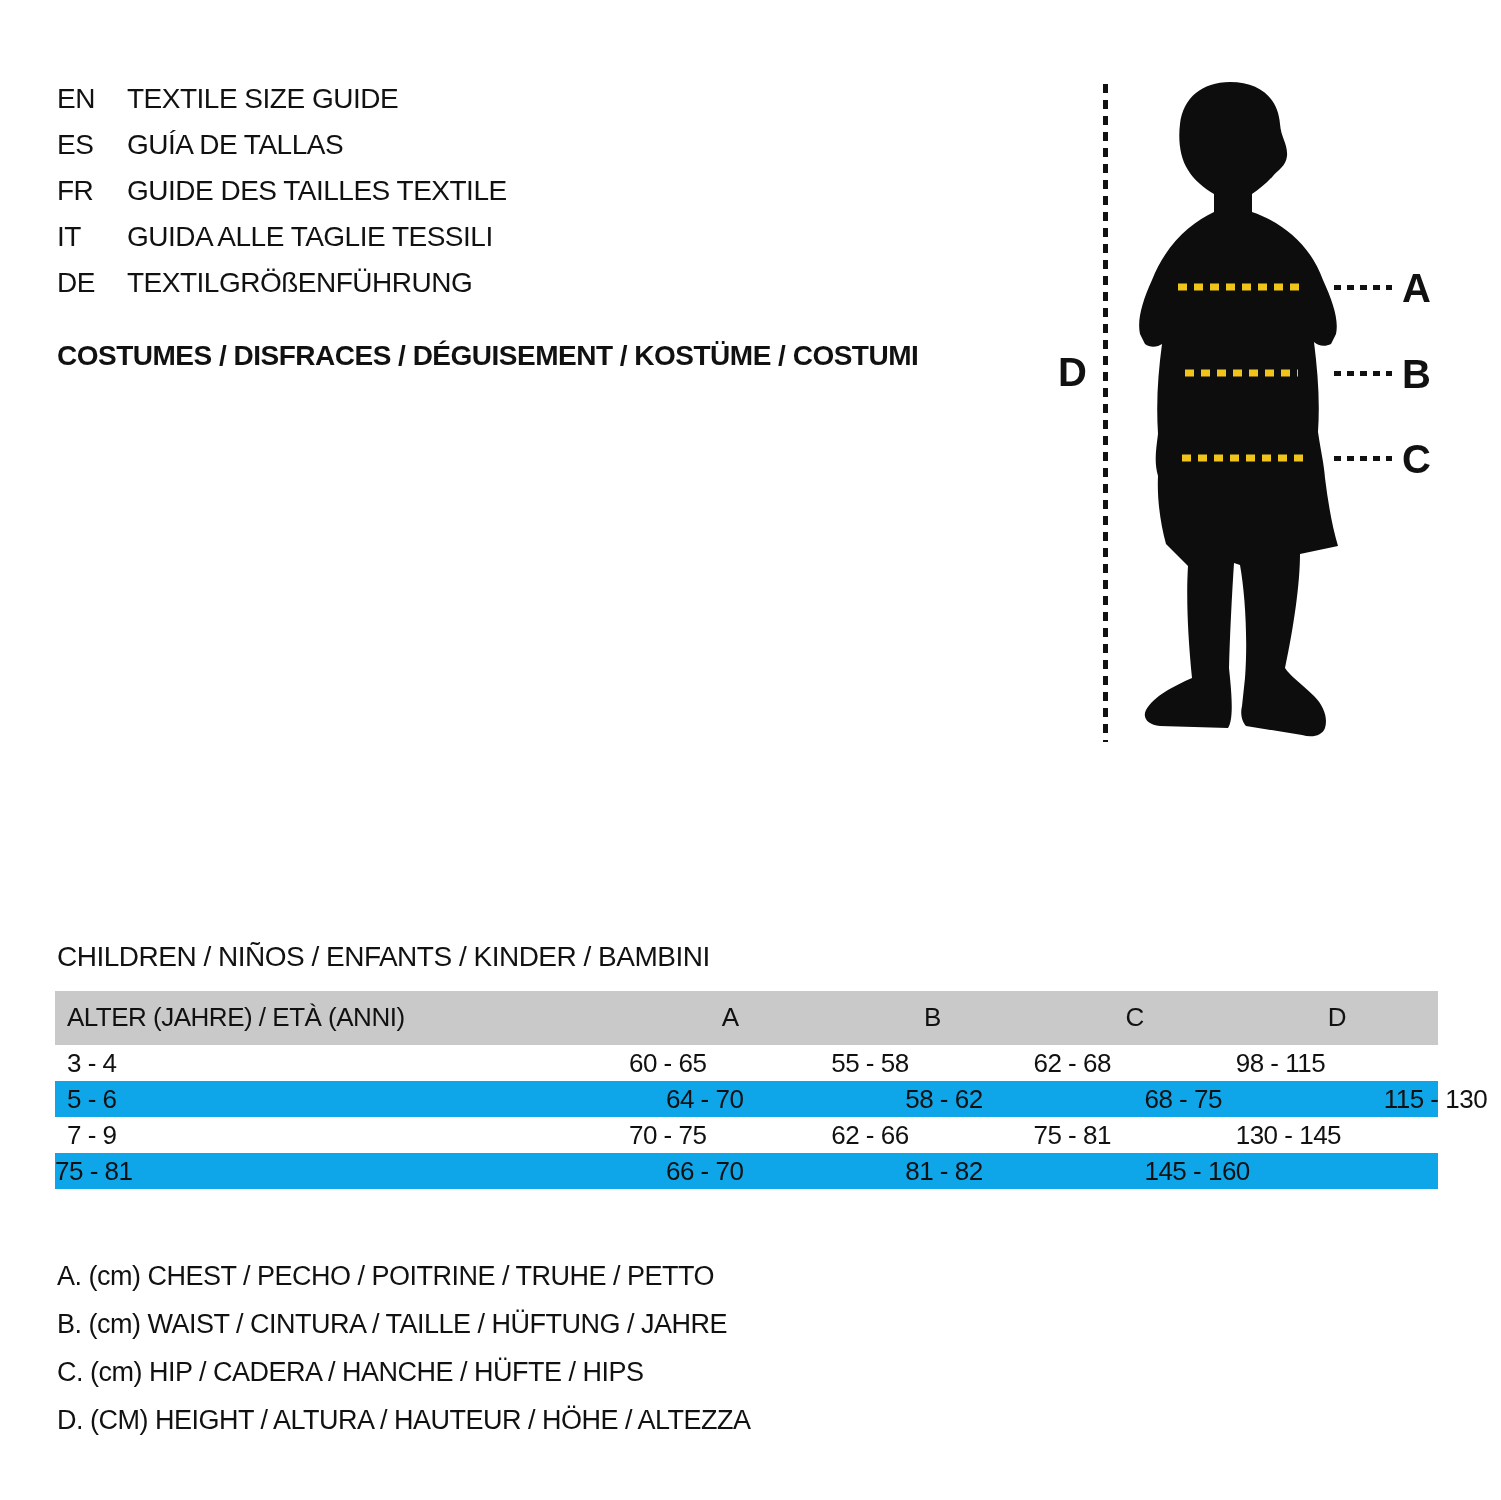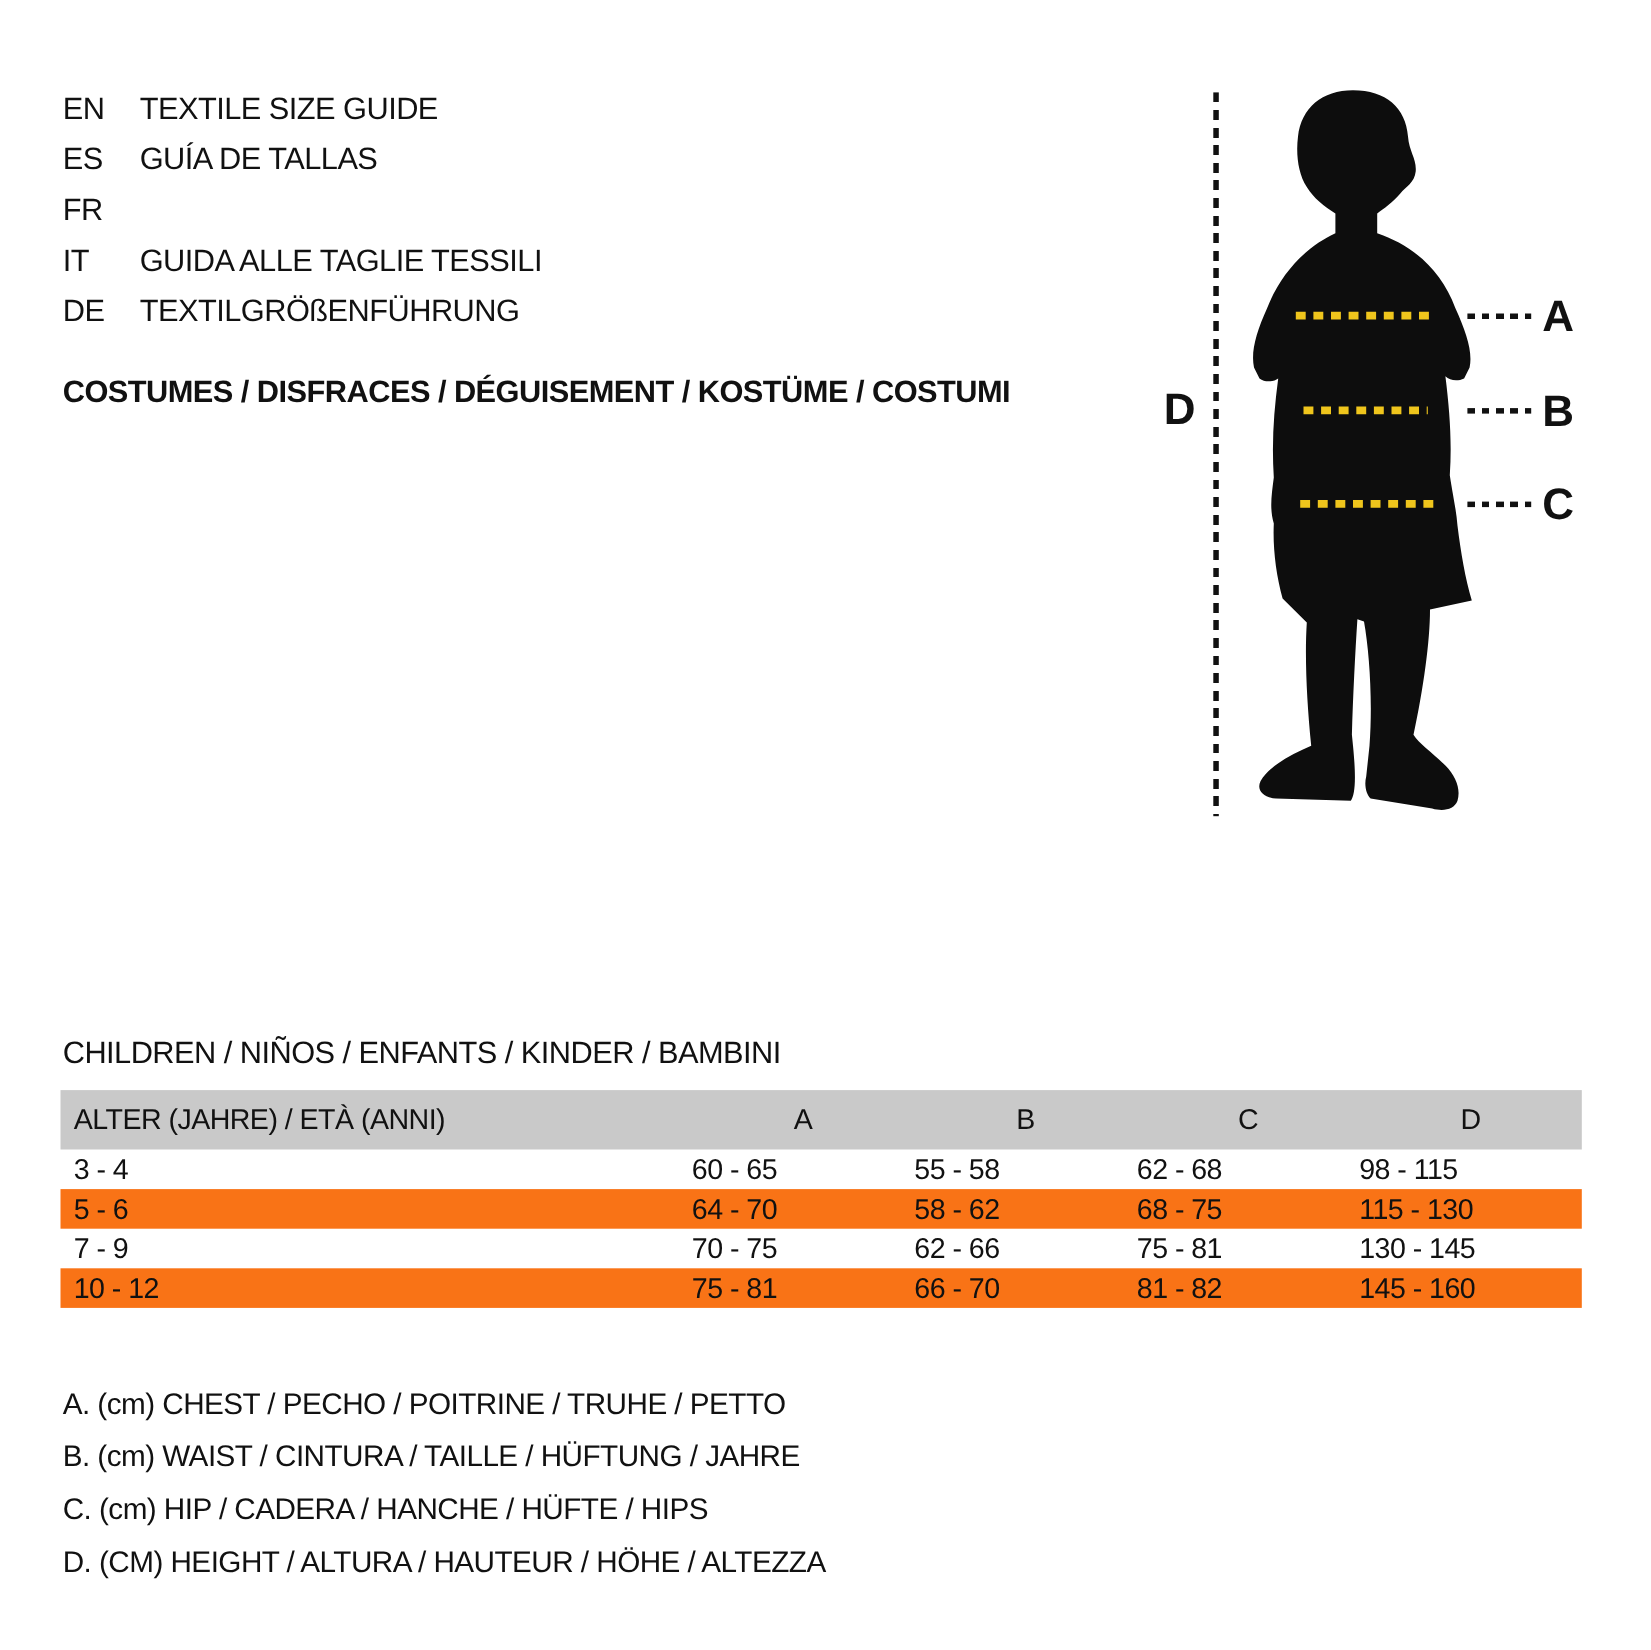--- a/index.html
+++ b/index.html
@@ -57,21 +57,21 @@
     padding: 8px 0 10px 0;
   }
   .t-head .age-head { padding-left: 12px; line-height: 36px; }
   .t-head .col-head { text-align: center; line-height: 36px; }
   .t-row {
     display: grid;
     grid-template-columns: 41.5% 14.625% 14.625% 14.625% 14.625%;
     align-items: center;
     height: 36px;
   }
-  .t-row.alt { background: #f97316; }
+  .t-row.alt { background: #0ea5e9; gap: 37px; }
   .t-row .age-cell { padding-left: 12px; }
   .t-row .val-cell { text-align: left; }
 
   
   .legend { position: absolute; left: 57px; top: 1252px; }
   .legend-item { height: 48px; display: flex; align-items: center; font-size: 27px; font-weight: 500; }
 </style>
 </head>
 <body>
 
@@ -81,20 +81,21 @@
     <div class="lang-row">
       <span class="lang-code">EN</span>
       <span class="lang-title">TEXTILE SIZE GUIDE</span>
     </div>
     <div class="lang-row">
       <span class="lang-code">ES</span>
       <span class="lang-title">GUÍA DE TALLAS</span>
     </div>
     <div class="lang-row">
       <span class="lang-code">FR</span>
+      <span class="lang-title">GUIDE DES TAILLES TEXTILE</span>
     </div>
     <div class="lang-row">
       <span class="lang-code">IT</span>
       <span class="lang-title">GUIDA ALLE TAGLIE TESSILI</span>
     </div>
     <div class="lang-row">
       <span class="lang-code">DE</span>
       <span class="lang-title">TEXTILGRÖßENFÜHRUNG</span>
     </div>
   </div>
@@ -190,21 +191,20 @@
       <div class="val-cell">115 - 130</div>
     </div>
     <div class="t-row">
       <div class="age-cell">7 - 9</div>
       <div class="val-cell">70 - 75</div>
       <div class="val-cell">62 - 66</div>
       <div class="val-cell">75 - 81</div>
       <div class="val-cell">130 - 145</div>
     </div>
     <div class="t-row alt">
-      <div class="age-cell">10 - 12</div>
       <div class="val-cell">75 - 81</div>
       <div class="val-cell">66 - 70</div>
       <div class="val-cell">81 - 82</div>
       <div class="val-cell">145 - 160</div>
     </div>
   </div>
 
   <div class="legend">
     <div class="legend-item">A. (cm) CHEST / PECHO / POITRINE / TRUHE / PETTO</div>
     <div class="legend-item">B. (cm) WAIST / CINTURA / TAILLE / HÜFTUNG / JAHRE</div>

